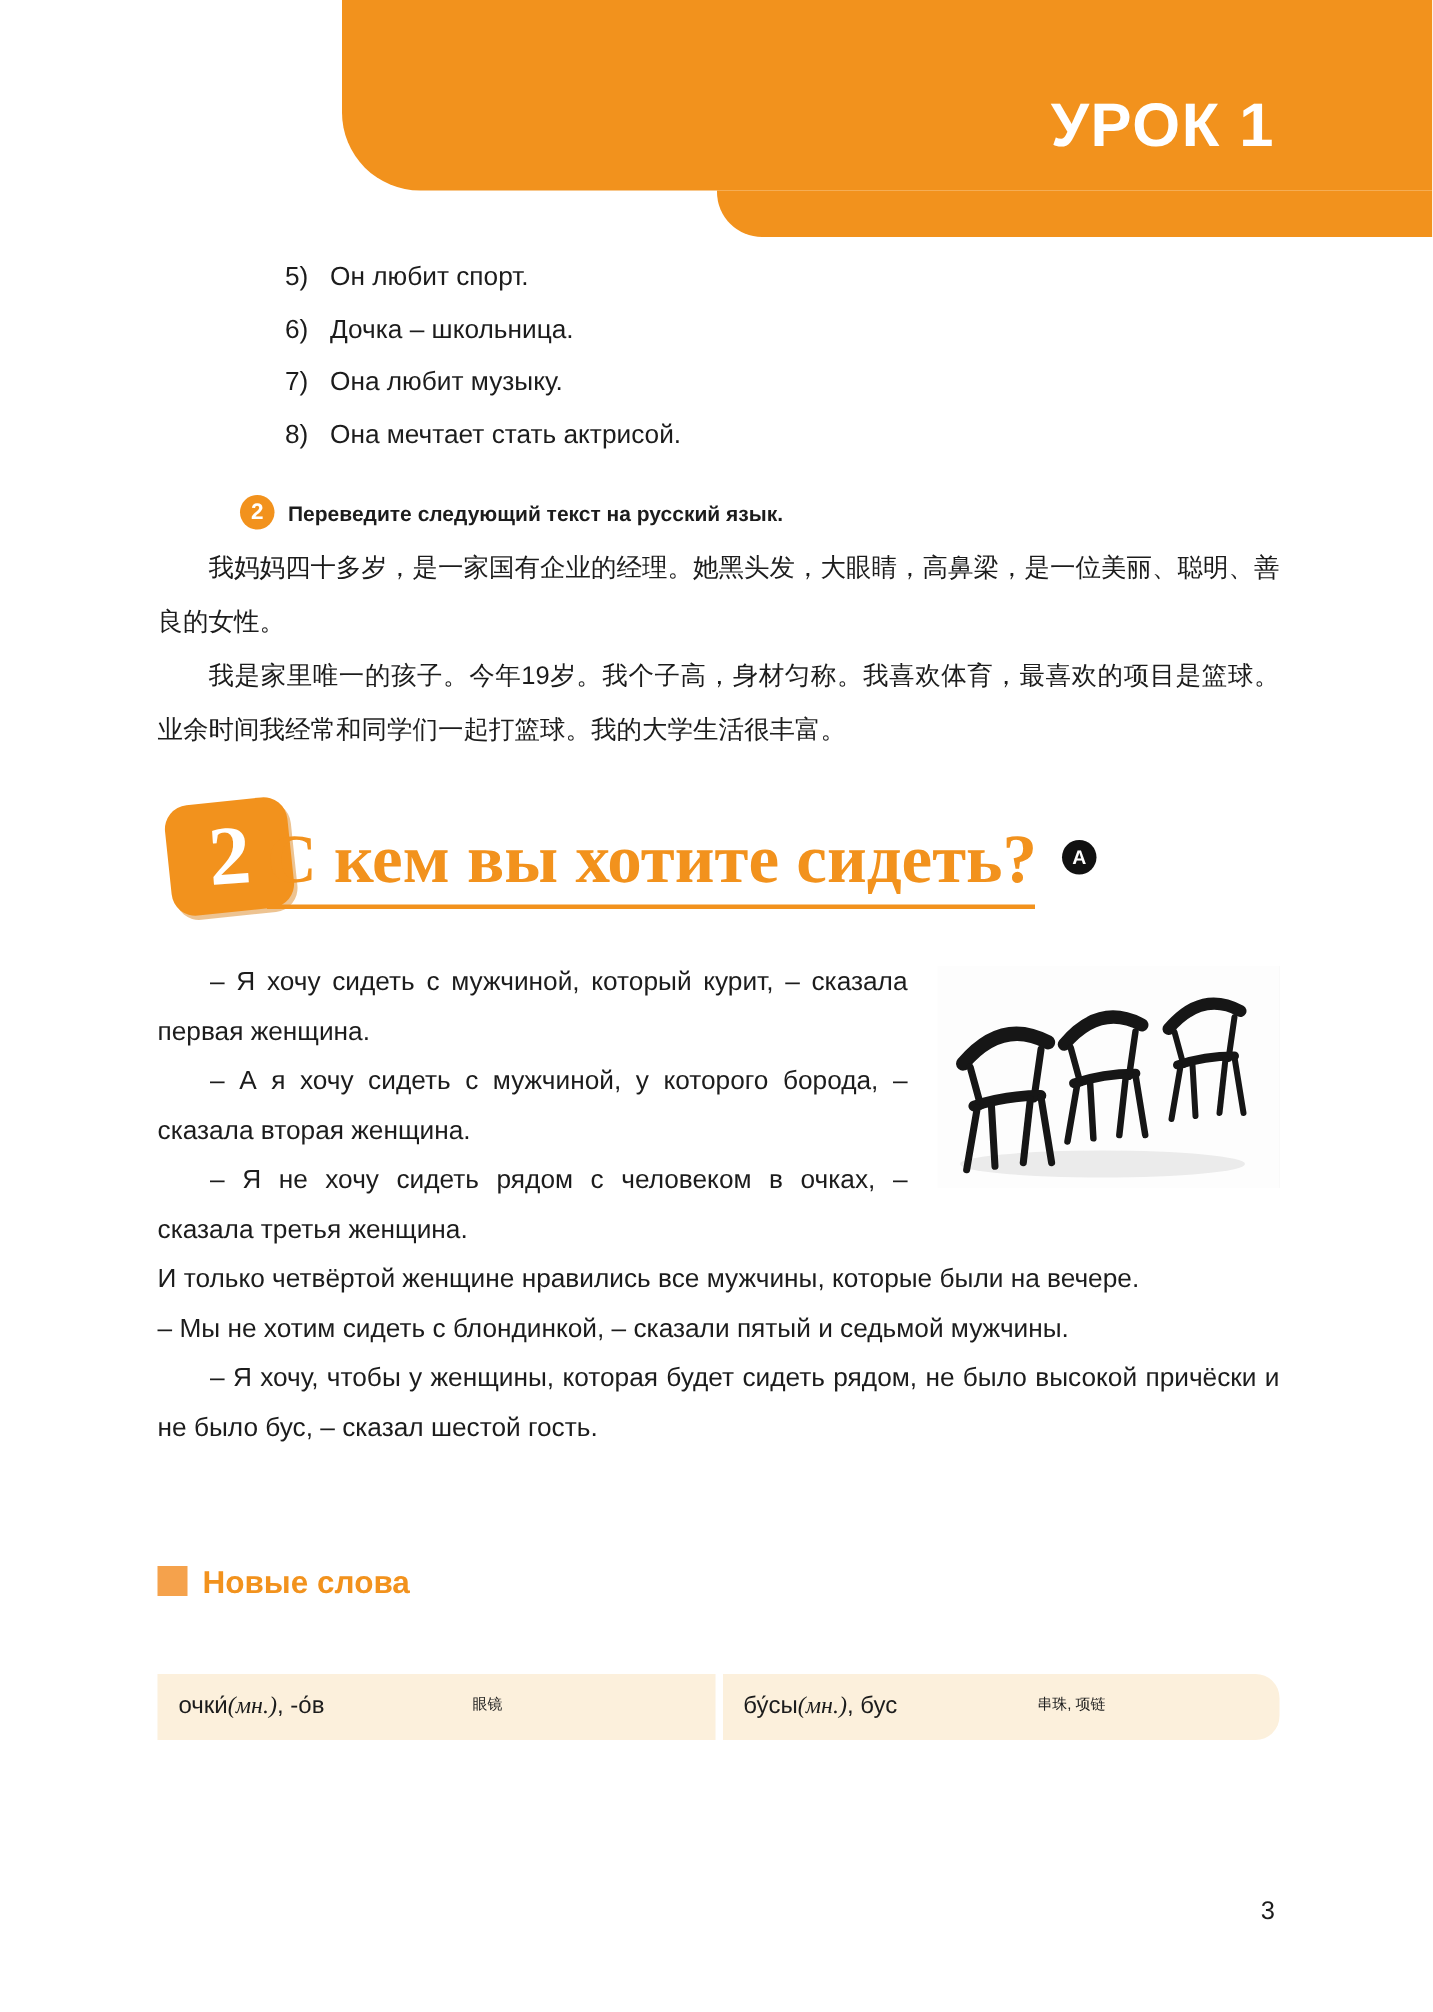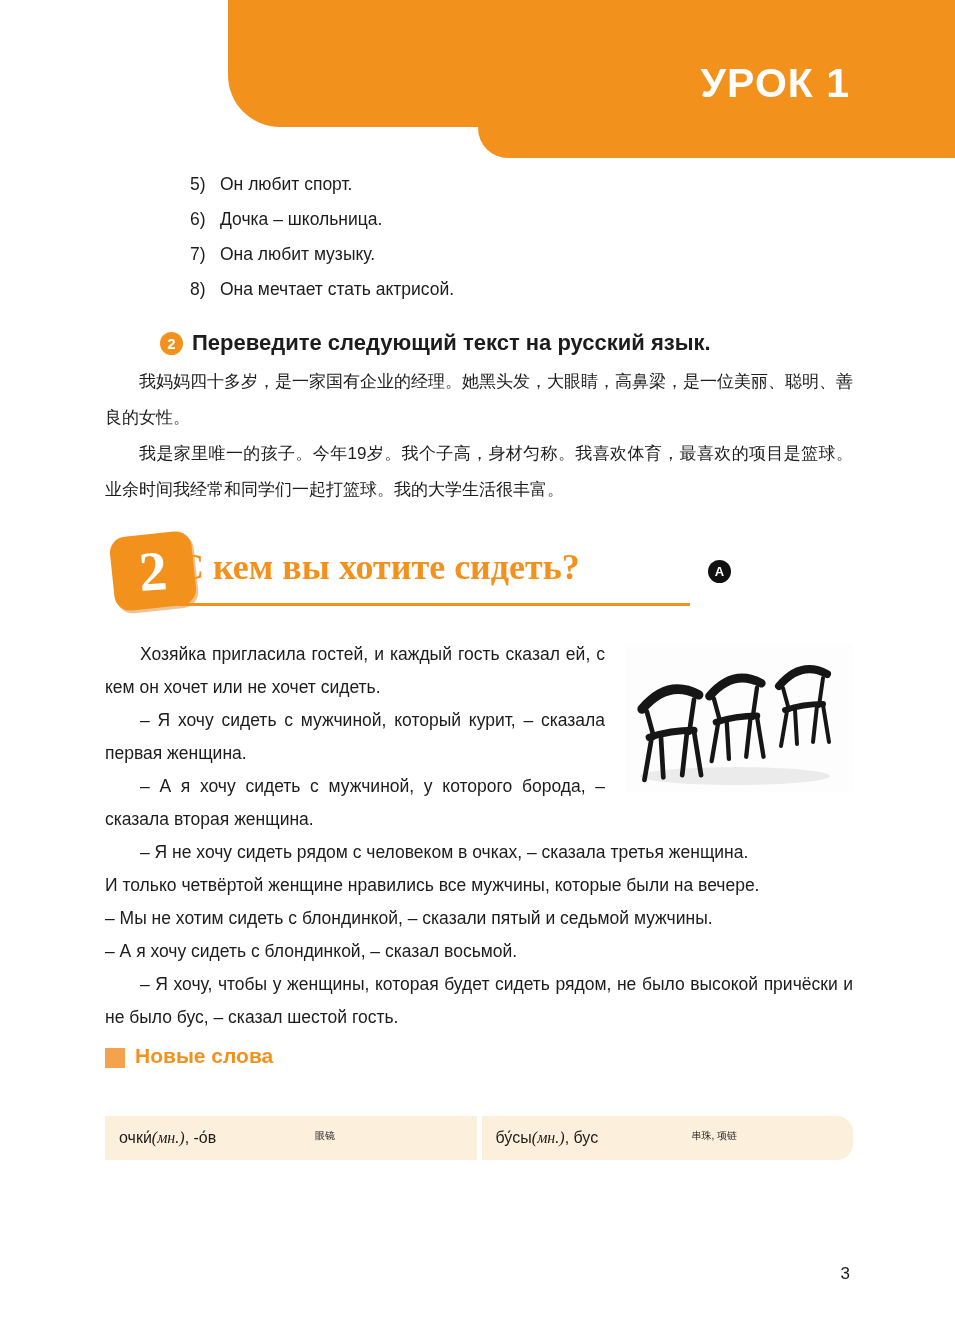--- a/index.html
+++ b/index.html
@@ -27,39 +27,39 @@
   .list-row{display:flex;margin-bottom:11px;line-height:24px;}
   .list-row .num{width:30px;flex:none;}
 
   
   .exercise{position:absolute;top:330px;left:105px;width:748px;}
   .exercise-head{display:flex;align-items:center;gap:9px;margin-left:55px;margin-bottom:8px;}
   .badge{
     flex:none;width:23px;height:23px;border-radius:50%;background:#F2921D;
     color:#fff;font-weight:bold;font-size:15px;display:flex;align-items:center;justify-content:center;
   }
-  .instruction{font-weight:bold;font-size:22px;}
+  .instruction{font-weight:bold;font-size:14px;}
   .cn{margin:0;font-size:17px;line-height:36px;text-align:justify;}
   .cn.indent{text-indent:2em;}
 
   
   .section-banner{position:absolute;top:528px;left:0;right:0;height:105px;}
   .section-num-box{
     position:absolute;left:112px;top:6px;width:82px;height:74px;background:#F2921D;
     border-radius:16px;transform:rotate(-6deg);
     display:flex;align-items:center;justify-content:center;
     box-shadow:2px 3px 0 rgba(214,122,12,.45);
   }
   .section-num-box span{
     color:#fff;font-family:"Liberation Serif","DejaVu Serif",serif;
     font-weight:bold;font-size:56px;transform:rotate(2deg);
   }
   .section-title{
     position:absolute;left:178px;top:18px;color:#F2921D;
-    font-family:"Liberation Serif","DejaVu Serif",serif;font-weight:bold;font-size:36px;
+    font-family:"Liberation Serif","DejaVu Serif",serif;font-weight:bold;font-size:46px;
   }
   .section-underline{position:absolute;left:178px;top:75px;width:512px;height:3px;background:#F2921D;}
   .audio-badge{
     position:absolute;left:708px;top:32px;width:23px;height:23px;border-radius:50%;
     background:#111;color:#fff;font-weight:bold;font-size:13px;
     display:flex;align-items:center;justify-content:center;
   }
 
   
   .story{
@@ -67,21 +67,21 @@
     font-size:17.5px;line-height:33px;text-align:justify;
   }
   .story p{margin:0;}
   .story p.indent{text-indent:2em;}
   .chairs-figure{
     float:right;width:228px;height:148px;margin:6px 0 8px 20px;
     background:#fdfdfd;box-shadow:0 0 0 1px #f0f0f0 inset;
   }
 
   
-  .vocab-heading{position:absolute;top:1044px;left:105px;display:flex;align-items:flex-end;gap:10px;}
+  .vocab-heading{position:absolute;top:1044px;left:105px;display:flex;align-items:flex-start;gap:10px;}
   .vocab-heading .sq{width:20px;height:20px;background:#F5A24C;flex:none;}
   .vocab-heading .txt{color:#F2921D;font-weight:bold;font-size:21px;}
   .vocab-table{position:absolute;top:1116px;left:105px;width:748px;display:flex;gap:5px;}
   .vocab-cell{
     flex:1;background:#FCF0DC;padding:13px 14px;display:flex;align-items:flex-start;font-size:16px;
   }
   .vocab-cell.last{border-radius:0 16px 16px 0;}
   .vw{width:196px;flex:none;}
   .vw i{font-family:"Liberation Serif","DejaVu Serif",serif;}
   .vt{font-size:10px;}
@@ -151,27 +151,25 @@
             <path d="M22,52 L24,86" stroke-width="4"></path>
             <path d="M44,48 L40,84" stroke-width="4"></path>
             <path d="M50,47 L56,84" stroke-width="4"></path>
           </g>
         </defs>
         <use href="#ch" transform="translate(148,14) scale(1.0)"></use>
         <use href="#ch" transform="translate(78,22) scale(1.08)"></use>
         <use href="#ch" transform="translate(10,32) scale(1.18)"></use>
       </svg>
     </div>
-    <p class="indent">Хозяйка пригласила гостей, и каждый гость сказал ей, с кем он хочет или не хочет сидеть.</p>
     <p class="indent">– Я хочу сидеть с мужчиной, который курит, – сказала первая женщина.</p>
     <p class="indent">– А я хочу сидеть с мужчиной, у которого борода, – сказала вторая женщина.</p>
     <p class="indent">– Я не хочу сидеть рядом с человеком в очках, – сказала третья женщина.</p>
     <p>И только четвёртой женщине нравились все мужчины, которые были на вечере.</p>
     <p>– Мы не хотим сидеть с блондинкой, – сказали пятый и седьмой мужчины.</p>
-    <p>– А я хочу сидеть с блондинкой, – сказал восьмой.</p>
     <p class="indent">– Я хочу, чтобы у женщины, которая будет сидеть рядом, не было высокой причёски и не было бус, – сказал шестой гость.</p>
   </div>
 
   <div class="vocab-heading">
     <span class="sq"></span>
     <span class="txt">Новые слова</span>
   </div>
 
   <div class="vocab-table">
     <div class="vocab-cell">

